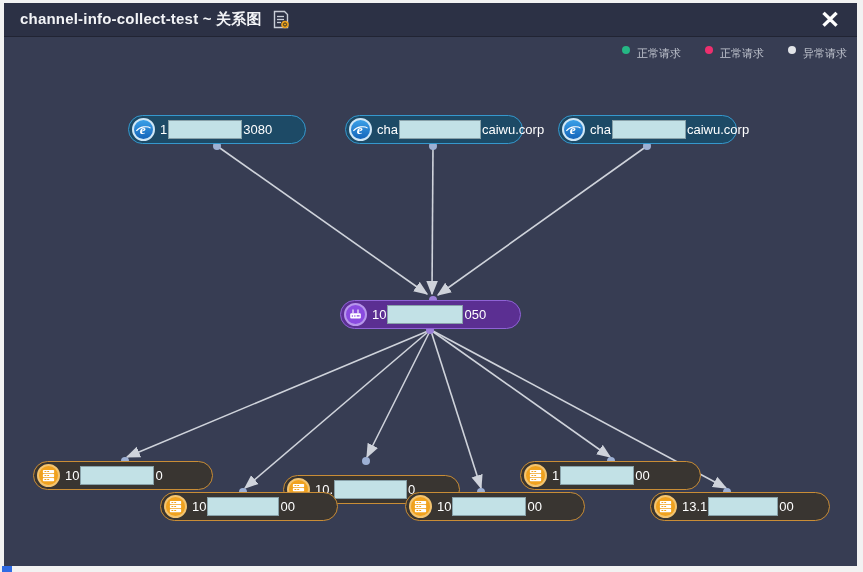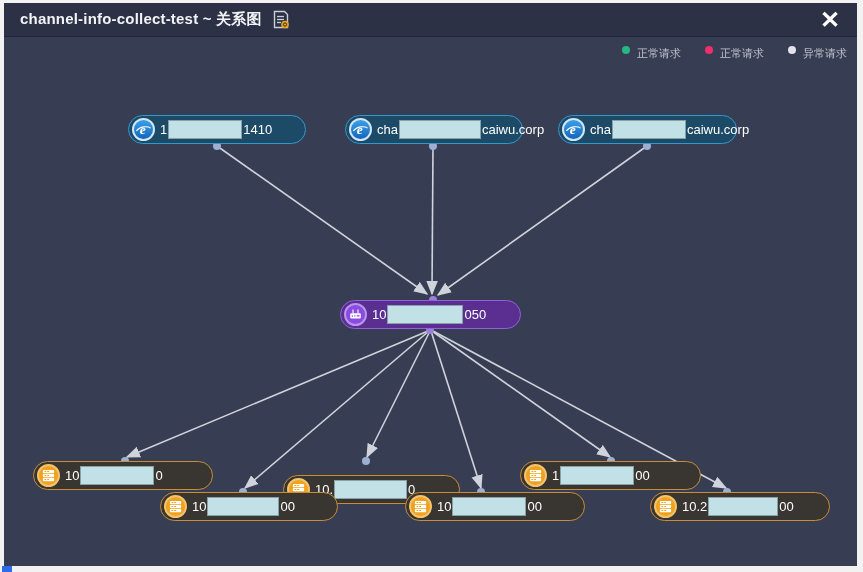--- a/index.html
+++ b/index.html
@@ -107,21 +107,21 @@
   <div class="node browser" style="left: 128px; top: 115px; width: 178px;">
         <span class="nicon">
           <svg width="17" height="17" viewBox="0 0 24 24">
             <text x="11" y="18" text-anchor="middle" font-size="19" font-style="italic" font-weight="bold" fill="#ffffff" font-family="Liberation Serif, serif">e</text>
             <path d="M2 14 C7 7 18 7 22 10" stroke="#ffffff" fill="none" stroke-width="1.6"></path>
           </svg>
         </span>
         <span class="nlabel">
           <span>1</span>
           <span class="mask" style="width: 74px;"></span>
-          <span>1410</span>
+          <span>3080</span>
         </span>
       </div>
       <div class="node browser" style="left: 345px; top: 115px; width: 178px;">
         <span class="nicon">
           <svg width="17" height="17" viewBox="0 0 24 24">
             <text x="11" y="18" text-anchor="middle" font-size="19" font-style="italic" font-weight="bold" fill="#ffffff" font-family="Liberation Serif, serif">e</text>
             <path d="M2 14 C7 7 18 7 22 10" stroke="#ffffff" fill="none" stroke-width="1.6"></path>
           </svg>
         </span>
         <span class="nlabel">
@@ -268,21 +268,21 @@
             <rect x="3" y="15.8" width="18" height="5.2" rx="1.2" fill="#ffffff"></rect>
             <rect x="5.5" y="4.8" width="3" height="1.6" fill="#f0a21f"></rect>
             <rect x="10" y="4.8" width="3" height="1.6" fill="#f0a21f"></rect>
             <rect x="5.5" y="11.2" width="3" height="1.6" fill="#f0a21f"></rect>
             <rect x="10" y="11.2" width="3" height="1.6" fill="#f0a21f"></rect>
             <rect x="5.5" y="17.6" width="3" height="1.6" fill="#f0a21f"></rect>
             <rect x="10" y="17.6" width="3" height="1.6" fill="#f0a21f"></rect>
           </svg>
         </span>
         <span class="nlabel">
-          <span>10.2</span>
+          <span>13.1</span>
           <span class="mask" style="width: 70px;"></span>
           <span>00</span>
         </span>
       </div>
     </div>
 
   <div class="underlay" style="background: rgb(47, 107, 228);"></div>
 </div>
 
 </body></html>

